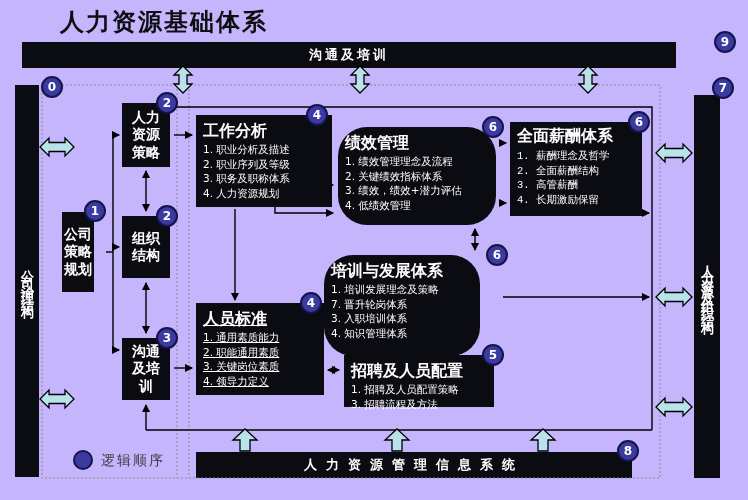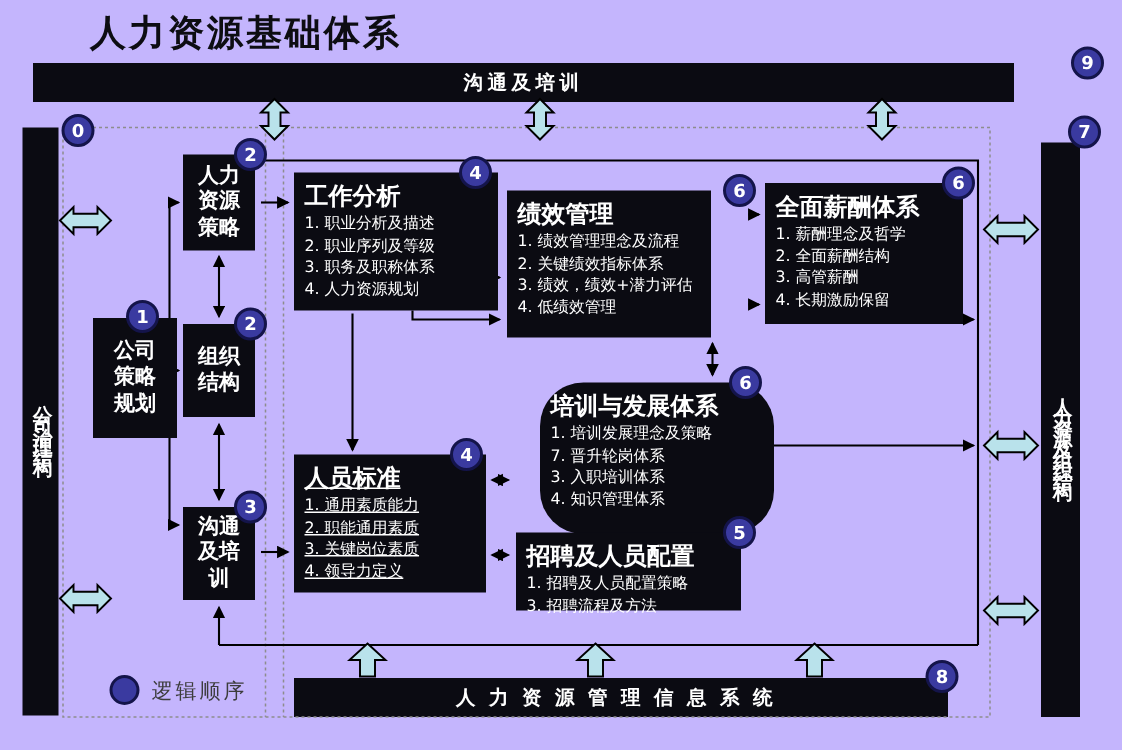--- a/index.html
+++ b/index.html
@@ -96,21 +96,21 @@
   <div class="bar vbar" id="left-bar">
     <span class="bar-label">公司治理结构</span>
   </div>
   <div class="bar vbar" id="right-bar">
     <span class="bar-label">人力资源及组织结构</span>
   </div>
   <div class="bar" id="bottom-bar">
     <span class="bar-label">人力资源管理信息系统</span>
   </div>
 
-  <div class="nbox center" style="left:62px;top:212px;width:56px;height:80px;justify-content:center;">
+  <div class="nbox center" style="left:62px;top:212px;width:32px;height:80px;justify-content:center;">
     <span class="wrap2">公司策略规划</span>
   </div>
   <div class="nbox center" style="left:122px;top:103px;width:48px;height:64px;">
     <span class="wrap2">人力资源策略</span>
   </div>
   <div class="nbox center" style="left:122px;top:216px;width:48px;height:62px;">
     <span class="wrap2">组织结构</span>
   </div>
   <div class="nbox center" style="left:122px;top:338px;width:48px;height:62px;">
     <span class="wrap2">沟通及培训</span>
@@ -125,43 +125,43 @@
   </div>
 
   <div class="nbox list" style="left:196px;top:303px;width:128px;height:92px;text-decoration:underline;">
     <div class="box-title">人员标准</div>
     <div class="box-item">1. 通用素质能力</div>
     <div class="box-item">2. 职能通用素质</div>
     <div class="box-item">3. 关键岗位素质</div>
     <div class="box-item">4. 领导力定义</div>
   </div>
 
-  <div class="nbox list" style="left:338px;top:127px;width:136px;height:98px;">
+  <div class="nbox list" style="left:338px;top:127px;width:158px;height:98px;border-radius:29px;">
     <div class="box-title">绩效管理</div>
     <div class="box-item">1. 绩效管理理念及流程</div>
     <div class="box-item">2. 关键绩效指标体系</div>
     <div class="box-item">3. 绩效，绩效+潜力评估</div>
     <div class="box-item">4. 低绩效管理</div>
   </div>
 
-  <div class="nbox list" style="left:360px;top:255px;width:156px;height:101px;border-radius:29px;">
+  <div class="nbox list" style="left:324px;top:255px;width:156px;height:101px;border-radius:29px;">
     <div class="box-title">培训与发展体系</div>
     <div class="box-item">1. 培训发展理念及策略</div>
     <div class="box-item">7. 晋升轮岗体系</div>
     <div class="box-item">3. 入职培训体系</div>
     <div class="box-item">4. 知识管理体系</div>
   </div>
 
   <div class="nbox list" style="left:344px;top:355px;width:150px;height:52px;">
     <div class="box-title">招聘及人员配置</div>
     <div class="box-item">1. 招聘及人员配置策略</div>
     <div class="box-item">3. 招聘流程及方法</div>
   </div>
 
-  <div class="nbox list" style="left:510px;top:122px;width:132px;height:94px;">
+  <div class="nbox list" style="left:510px;top:122px;width:132px;height:94px;font-family:Liberation Mono, monospace;">
     <div class="box-title">全面薪酬体系</div>
     <div class="box-item">1. 薪酬理念及哲学</div>
     <div class="box-item">2. 全面薪酬结构</div>
     <div class="box-item">3. 高管薪酬</div>
     <div class="box-item">4. 长期激励保留</div>
   </div>
 
   <div class="badge" style="left:41px;top:76px;">0</div>
   <div class="badge" style="left:84px;top:200px;">1</div>
   <div class="badge" style="left:156px;top:92px;">2</div>

